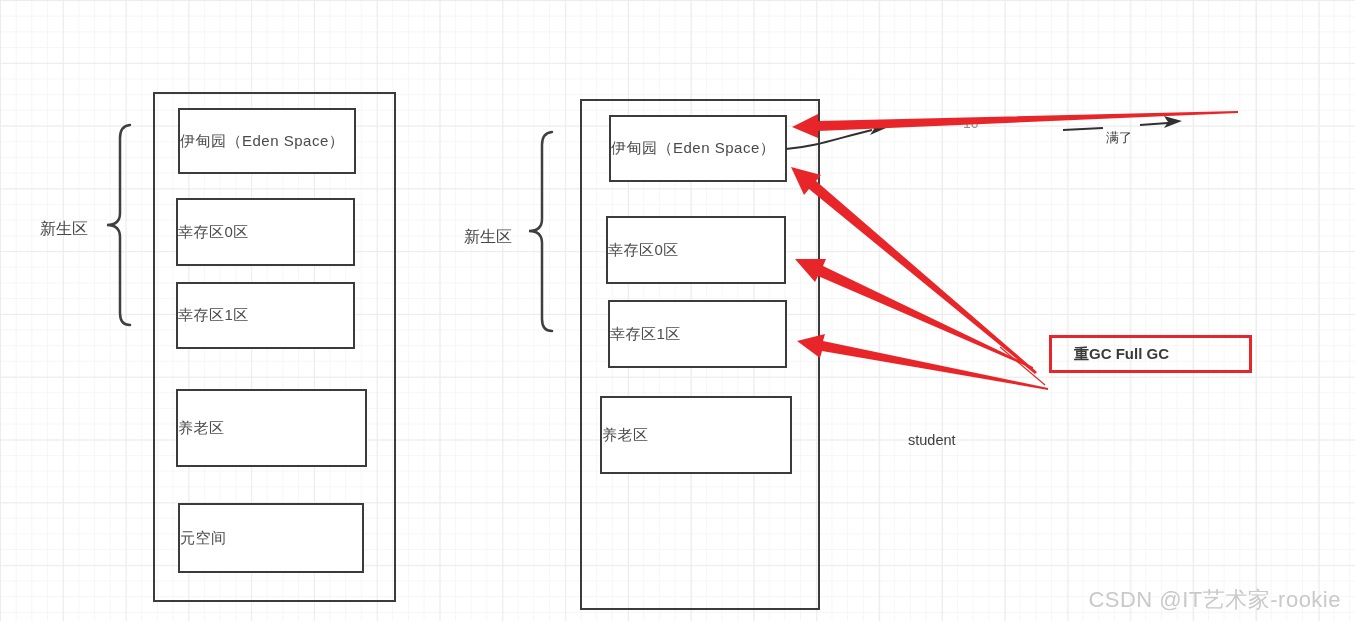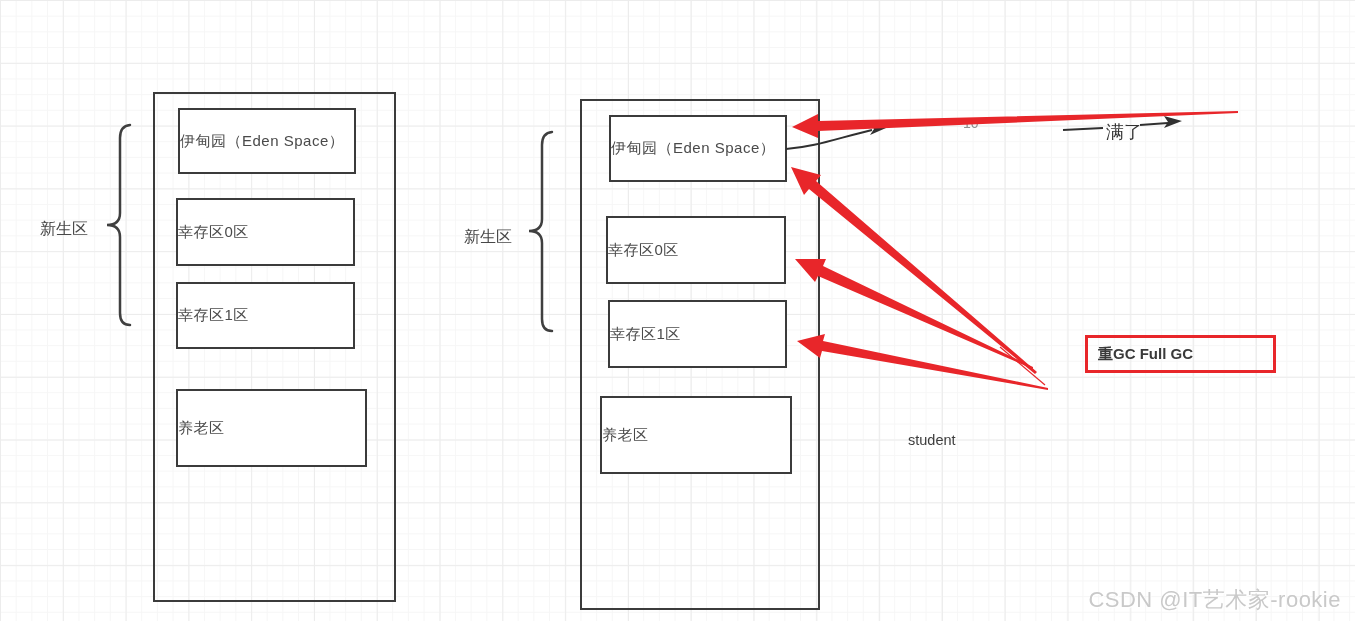--- a/index.html
+++ b/index.html
@@ -26,21 +26,21 @@
     position:absolute;color:#474747;font-size:16px;z-index:3;white-space:nowrap;
   }
   .red-box{
     position:absolute;border:3px solid #e8262a;background:rgba(255,255,255,.0);z-index:6;
     display:flex;align-items:center;color:#4a4a4a;font-size:15px;white-space:nowrap;
   }
   .red-box.bold{font-weight:bold;color:#3a3a3a;}
   .float-text{position:absolute;z-index:1;white-space:nowrap;}
   .txt-student{color:#3d3d3d;font-size:14.5px;}
   .txt-count{color:#8f8f8f;font-size:14px;}
-  .txt-full{color:#333;font-size:18px;z-index:4;}
+  .txt-full{color:#333;font-size:13px;z-index:4;margin-top:9px;}
   .watermark{
     position:absolute;right:14px;bottom:6px;z-index:1;
     color:#c9c9c9;font-size:22px;letter-spacing:.5px;
     text-shadow:1px 1px 0 #ffffff;
   }
   .overlay{position:absolute;left:0;top:0;z-index:5;pointer-events:none;}
 </style>
 </head>
 <body>
 
@@ -53,39 +53,42 @@
   </div>
   <div class="mem-box" style="left:176px;top:198px;width:175px;height:64px;">
     <span>幸存区0区</span>
   </div>
   <div class="mem-box" style="left:176px;top:282px;width:175px;height:63px;">
     <span>幸存区1区</span>
   </div>
   <div class="mem-box" style="left:176px;top:389px;width:187px;height:74px;">
     <span>养老区</span>
   </div>
+  <div class="mem-box" style="left:178px;top:503px;width:182px;height:66px;">
+    <span>元空间</span>
+  </div>
   <div class="gen-label" style="left:40px;top:219px;">新生区</div>
 
   <div class="container-box" style="left:580px;top:99px;width:236px;height:507px;"></div>
 
   <div class="mem-box" style="left:609px;top:115px;width:174px;height:63px;">
     <span>伊甸园（Eden Space）</span>
   </div>
   <div class="mem-box" style="left:606px;top:216px;width:176px;height:64px;">
     <span>幸存区0区</span>
   </div>
   <div class="mem-box" style="left:608px;top:300px;width:175px;height:64px;">
     <span>幸存区1区</span>
   </div>
   <div class="mem-box" style="left:600px;top:396px;width:188px;height:74px;">
     <span>养老区</span>
   </div>
   <div class="gen-label" style="left:464px;top:227px;">新生区</div>
 
-  <div class="red-box bold" style="left:1085px;top:335px;width:175px;height:32px;padding-left:10px;">
+  <div class="red-box bold" style="left:1049px;top:335px;width:175px;height:32px;padding-left:22px;">
     <span>重GC  Full GC</span>
   </div>
 
   <div class="float-text txt-count" style="left:963px;top:115px;">10</div>
   <div class="float-text txt-full" style="left:1106px;top:120px;">满了</div>
   <div class="float-text txt-student" style="left:908px;top:432px;">student</div>
 
   <div class="watermark">CSDN @IT艺术家-rookie</div>
 
   <svg class="overlay" width="1355" height="621" viewBox="0 0 1355 621">

